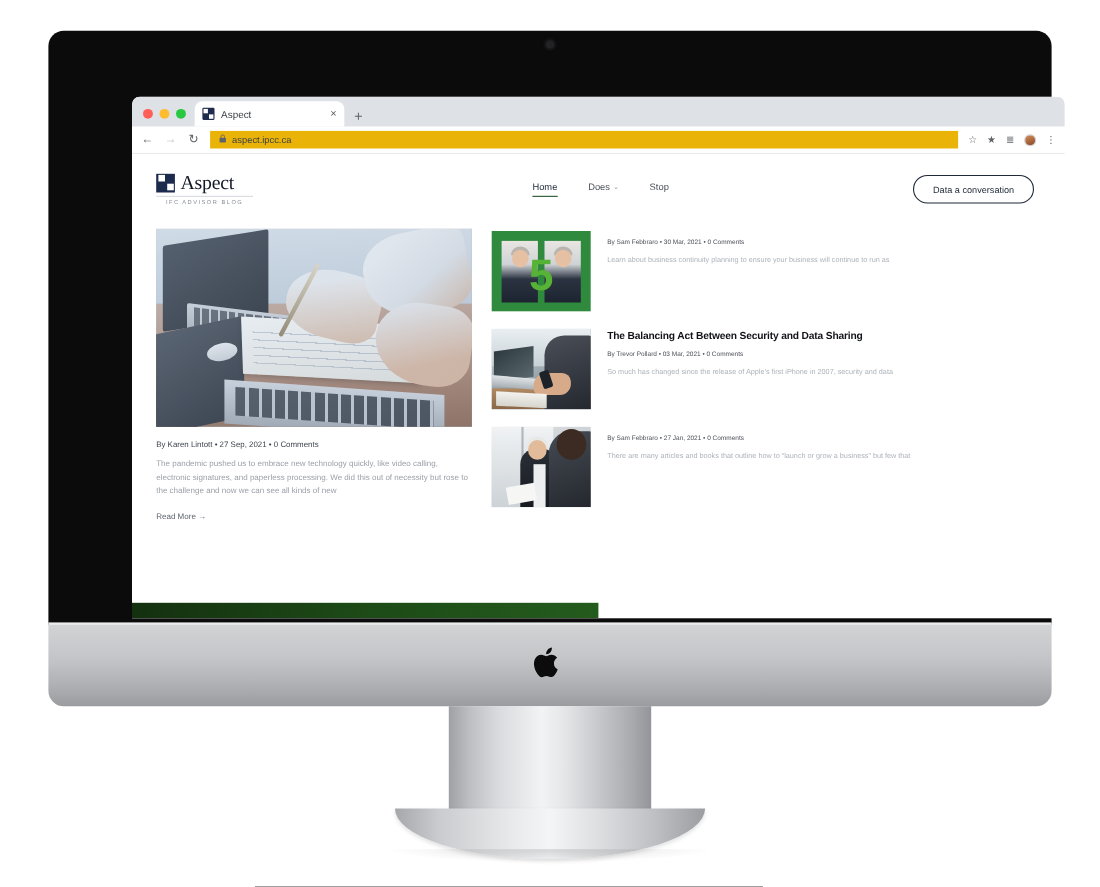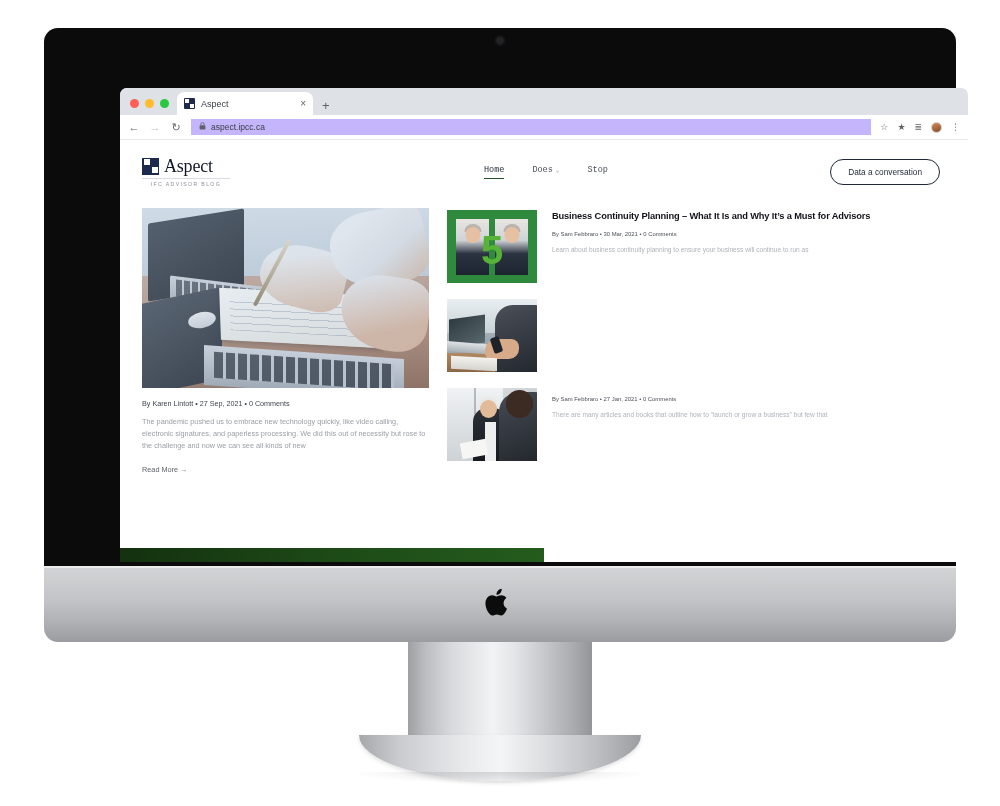--- a/index.html
+++ b/index.html
@@ -164,21 +164,21 @@
     width: 12px; text-align: center;
   }
   .nav-btn.disabled { color: #bdc1c6; }
   #omnibox {
     flex: 1;
     display: flex; align-items: center; gap: 5px;
     height: 16px;
     padding: 0 8px;
     font-size: 8.5px;
     color: #3c4043;
-    background: #c4b5fd;
+    background: #eab308;
   }
   #lock-icon { color: #5f6368; font-size: 8px; }
   #toolbar-icons { display: flex; align-items: center; gap: 9px; }
   .tb-icon { font-size: 9px; color: #5f6368; line-height: 1; }
   #profile-avatar {
     width: 11px; height: 11px; border-radius: 50%;
     background: linear-gradient(160deg,#d38a56,#8a4b2a);
     border: 1px solid #cfcfcf;
   }
 
@@ -231,21 +231,20 @@
     display: flex; gap: 28px;
     margin-left: 250px;
     align-items: center;
   }
   .nav-item {
     font-size: 8.5px;
     color: #4b5159;
     display: flex; align-items: center; gap: 3px;
     position: relative;
     padding-bottom: 4px;
-    font-family: Liberation Mono, monospace;
   }
   .nav-item.active { color: #1f2937; }
   .nav-item.active::after {
     content: "";
     position: absolute;
     left: 0; bottom: 0;
     width: 100%; height: 1.5px;
     background: #24512c;
   }
   .chevron { font-size: 6px; color: #8a8f98; }
@@ -664,36 +663,40 @@
                     <span class="hair"></span>
                     <span class="face"></span>
                   </span>
                 <span class="ph-b">
                     <span class="hair"></span>
                     <span class="face"></span>
                   </span>
                 <span class="five">5</span>
               </div>
               <div class="post-text">
-                <h2 class="post-title">Business Continuity Planning – What It Is and Why It’s a Must for Advisors</h2>
                 <div class="post-meta">By Sam Febbraro • 30 Mar, 2021 • 0 Comments</div>
                 <p class="post-excerpt">Learn about business continuity planning to ensure your business will continue to run as</p>
               </div>
             </article>
 
             <article class="post-row">
               <div class="post-thumb t2">
                 <span class="win"></span>
                 <span class="desk"></span>
                 <span class="laptop"></span>
                 <span class="lap-base"></span>
                 <span class="person"></span>
                 <span class="hands"></span>
                 <span class="phone"></span>
                 <span class="pad"></span>
+              </div>
+              <div class="post-text">
+                <h2 class="post-title">The Balancing Act Between Security and Data Sharing</h2>
+                <div class="post-meta">By Trevor Pollard • 03 Mar, 2021 • 0 Comments</div>
+                <p class="post-excerpt">So much has changed since the release of Apple’s first iPhone in 2007, security and data</p>
               </div>
             </article>
 
             <article class="post-row">
               <div class="post-thumb t3">
                 <span class="bgwin"></span>
                 <span class="mullion"></span>
                 <span class="man-old"></span>
                 <span class="shirt"></span>
                 <span class="hair-old"></span>

